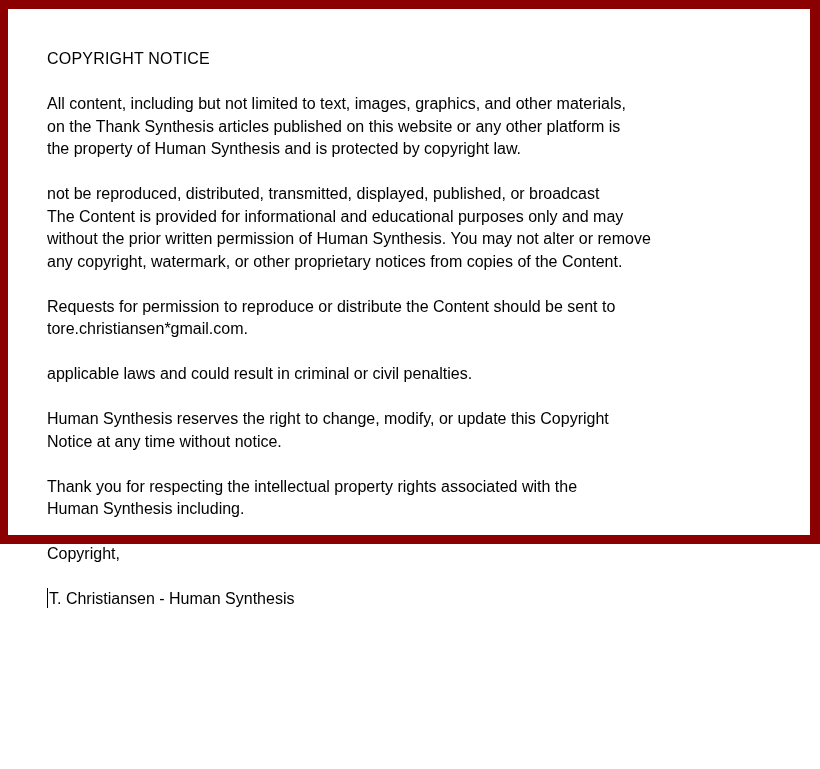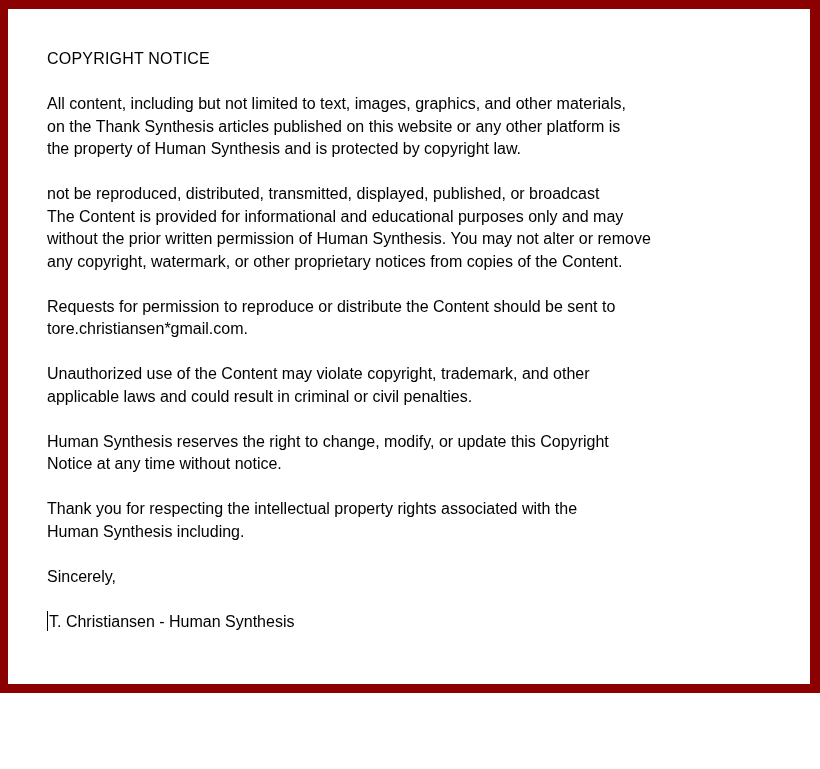--- a/index.html
+++ b/index.html
@@ -13,21 +13,21 @@
   }
   body {
     width: 820px;
     height: 769px;
     background: var(--bg-color);
     overflow: hidden;
   }
   .frame {
     box-sizing: border-box;
     width: 820px;
-    height: 693px;
+    height: 544px;
     border-style: solid;
     border-color: var(--border-color);
     border-width: 9px 10px 9px 8px;
     background: var(--bg-color);
   }
   .doc {
     padding: 39px 30px 0 39px;
     font-family: "Liberation Sans", "DejaVu Sans", sans-serif;
     font-size: 16px;
     line-height: 22.5px;
@@ -76,35 +76,34 @@
         <div class="line">without the prior written permission of Human Synthesis. You may not alter or remove</div>
         <div class="line">any copyright, watermark, or other proprietary notices from copies of the Content.</div>
       </div>
 
     <div class="para">
         <div class="line">Requests for permission to reproduce or distribute the Content should be sent to</div>
         <div class="line">tore.christiansen*gmail.com.</div>
       </div>
 
     <div class="para">
-        <div class="line">Unauthorized use of the Content may violate copyright, trademark, and other</div>
         <div class="line">applicable laws and could result in criminal or civil penalties.</div>
       </div>
 
     <div class="para">
         <div class="line">Human Synthesis reserves the right to change, modify, or update this Copyright</div>
         <div class="line">Notice at any time without notice.</div>
       </div>
 
     <div class="para">
         <div class="line">Thank you for respecting the intellectual property rights associated with the</div>
         <div class="line">Human Synthesis including.</div>
       </div>
 
-    <div class="para">Sincerely,</div>
+    <div class="para">Copyright,</div>
 
     <div class="para signature-row">
       <span class="caret"></span>
       <span>T. Christiansen - Human Synthesis</span>
     </div>
 
   </div>
 </div>
 
 </body></html>

